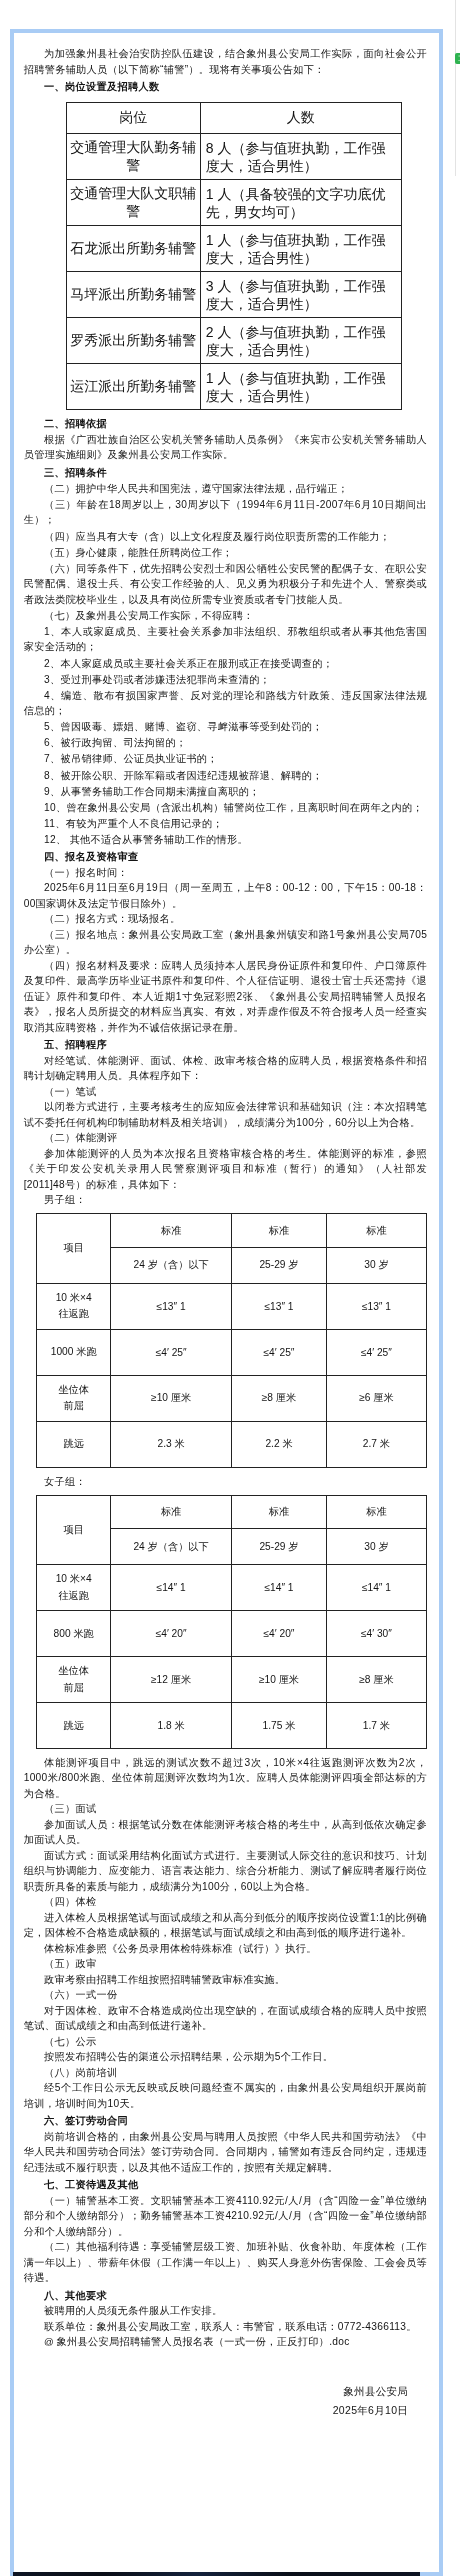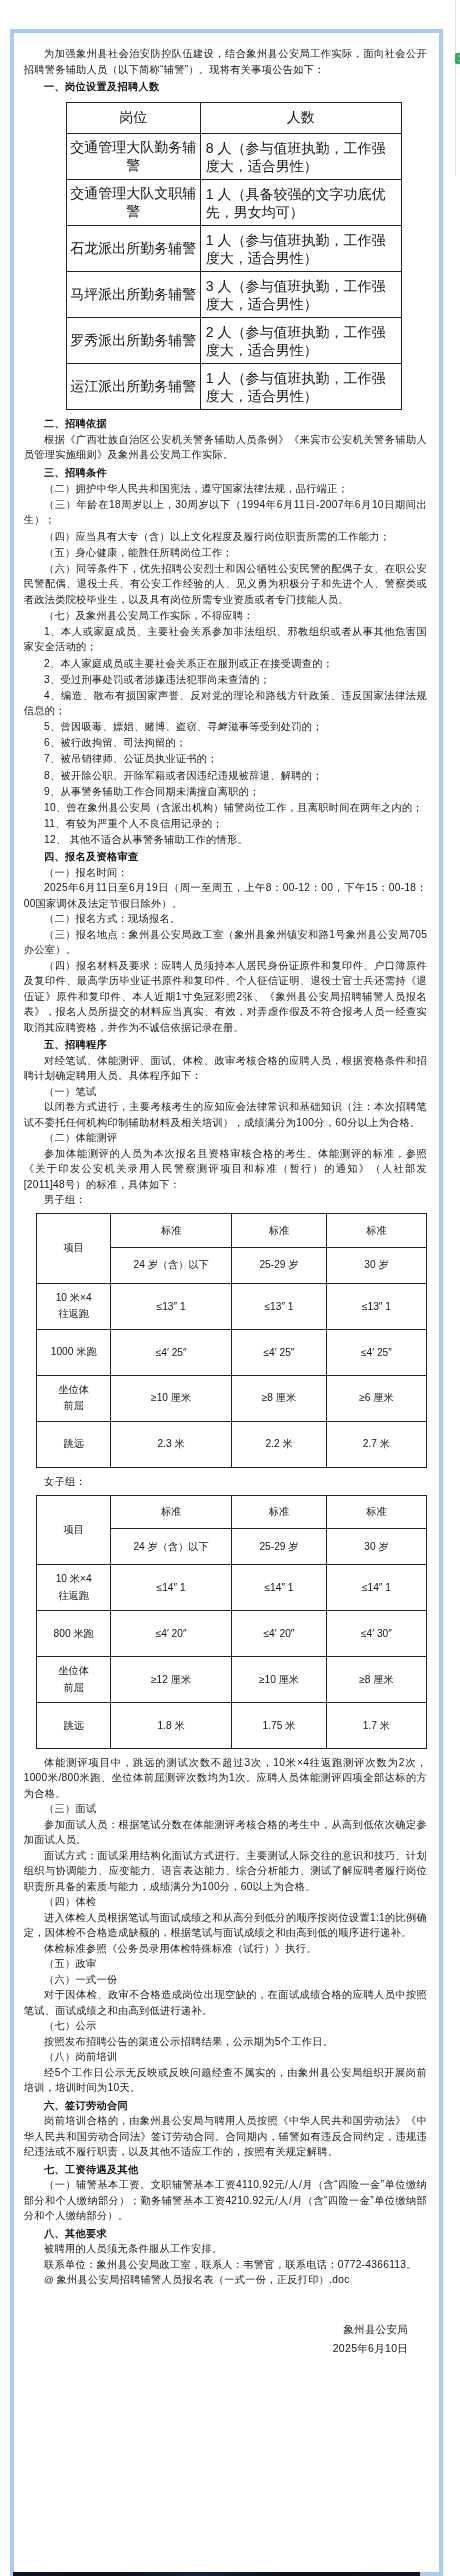--- a/index.html
+++ b/index.html
@@ -226,32 +226,34 @@
     </table>
 
   <p>体能测评项目中，跳远的测试次数不超过3次，10米×4往返跑测评次数为2次，1000米/800米跑、坐位体前屈测评次数均为1次。应聘人员体能测评四项全部达标的方为合格。</p>
   <p>（三）面试</p>
   <p>参加面试人员：根据笔试分数在体能测评考核合格的考生中，从高到低依次确定参加面试人员。</p>
   <p>面试方式：面试采用结构化面试方式进行。主要测试人际交往的意识和技巧、计划组织与协调能力、应变能力、语言表达能力、综合分析能力、测试了解应聘者履行岗位职责所具备的素质与能力，成绩满分为100分，60以上为合格。</p>
   <p>（四）体检</p>
   <p>进入体检人员根据笔试与面试成绩之和从高分到低分的顺序按岗位设置1:1的比例确定，因体检不合格造成缺额的，根据笔试与面试成绩之和由高到低的顺序进行递补。</p>
   <p>体检标准参照《公务员录用体检特殊标准（试行）》执行。</p>
   <p>（五）政审</p>
+  <p>政审考察由招聘工作组按照招聘辅警政审标准实施。</p>
   <p>（六）一式一份</p>
   <p>对于因体检、政审不合格造成岗位出现空缺的，在面试成绩合格的应聘人员中按照笔试、面试成绩之和由高到低进行递补。</p>
   <p>（七）公示</p>
   <p>按照发布招聘公告的渠道公示招聘结果，公示期为5个工作日。</p>
   <p>（八）岗前培训</p>
   <p>经5个工作日公示无反映或反映问题经查不属实的，由象州县公安局组织开展岗前培训，培训时间为10天。</p>
 
   <p class="h">六、签订劳动合同</p>
   <p>岗前培训合格的，由象州县公安局与聘用人员按照《中华人民共和国劳动法》《中华人民共和国劳动合同法》签订劳动合同。合同期内，辅警如有违反合同约定，违规违纪违法或不履行职责，以及其他不适应工作的，按照有关规定解聘。</p>
 
   <p class="h">七、工资待遇及其他</p>
   <p>（一）辅警基本工资。文职辅警基本工资4110.92元/人/月（含“四险一金”单位缴纳部分和个人缴纳部分）；勤务辅警基本工资4210.92元/人/月（含“四险一金”单位缴纳部分和个人缴纳部分）。</p>
+  <p>（二）其他福利待遇：享受辅警层级工资、加班补贴、伙食补助、年度体检（工作满一年以上）、带薪年休假（工作满一年以上）、购买人身意外伤害保险、工会会员等待遇。</p>
 
   <p class="h">八、其他要求</p>
   <p>被聘用的人员须无条件服从工作安排。</p>
   <p>联系单位：象州县公安局政工室，联系人：韦警官，联系电话：0772-4366113。</p>
 
   <p class="attach"><span class="icon">@</span><span>象州县公安局招聘辅警人员报名表（一式一份，正反打印）.doc</span></p>
 
   <div class="sig-spacer"></div>
   <div class="sig">
     <p>象州县公安局</p>

